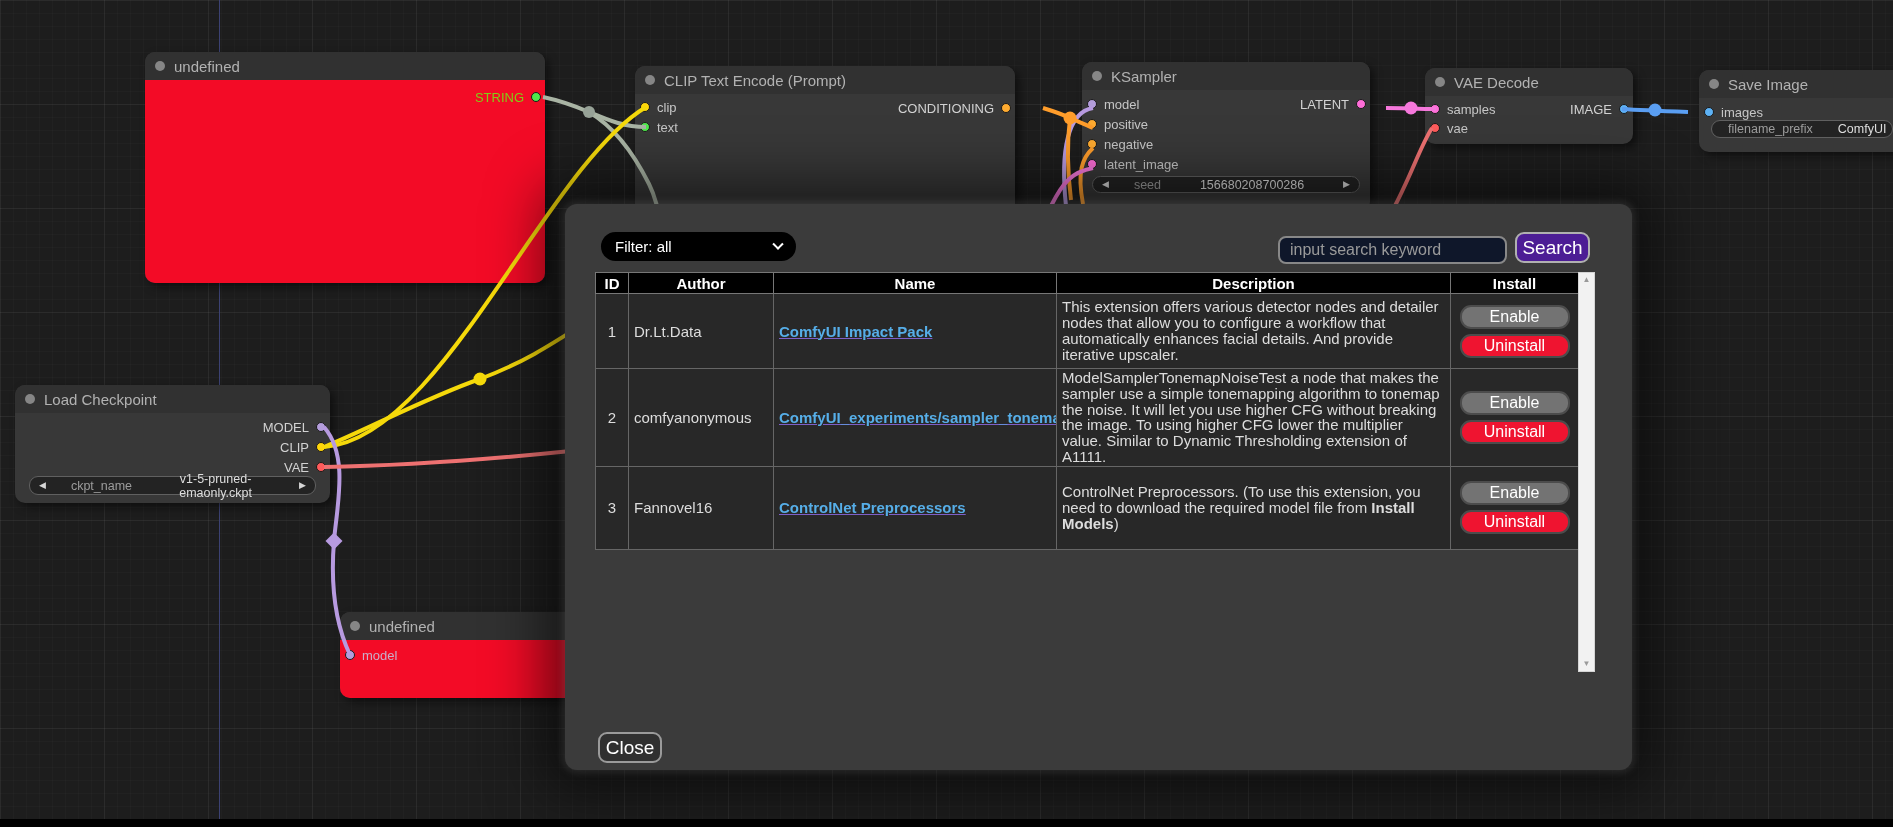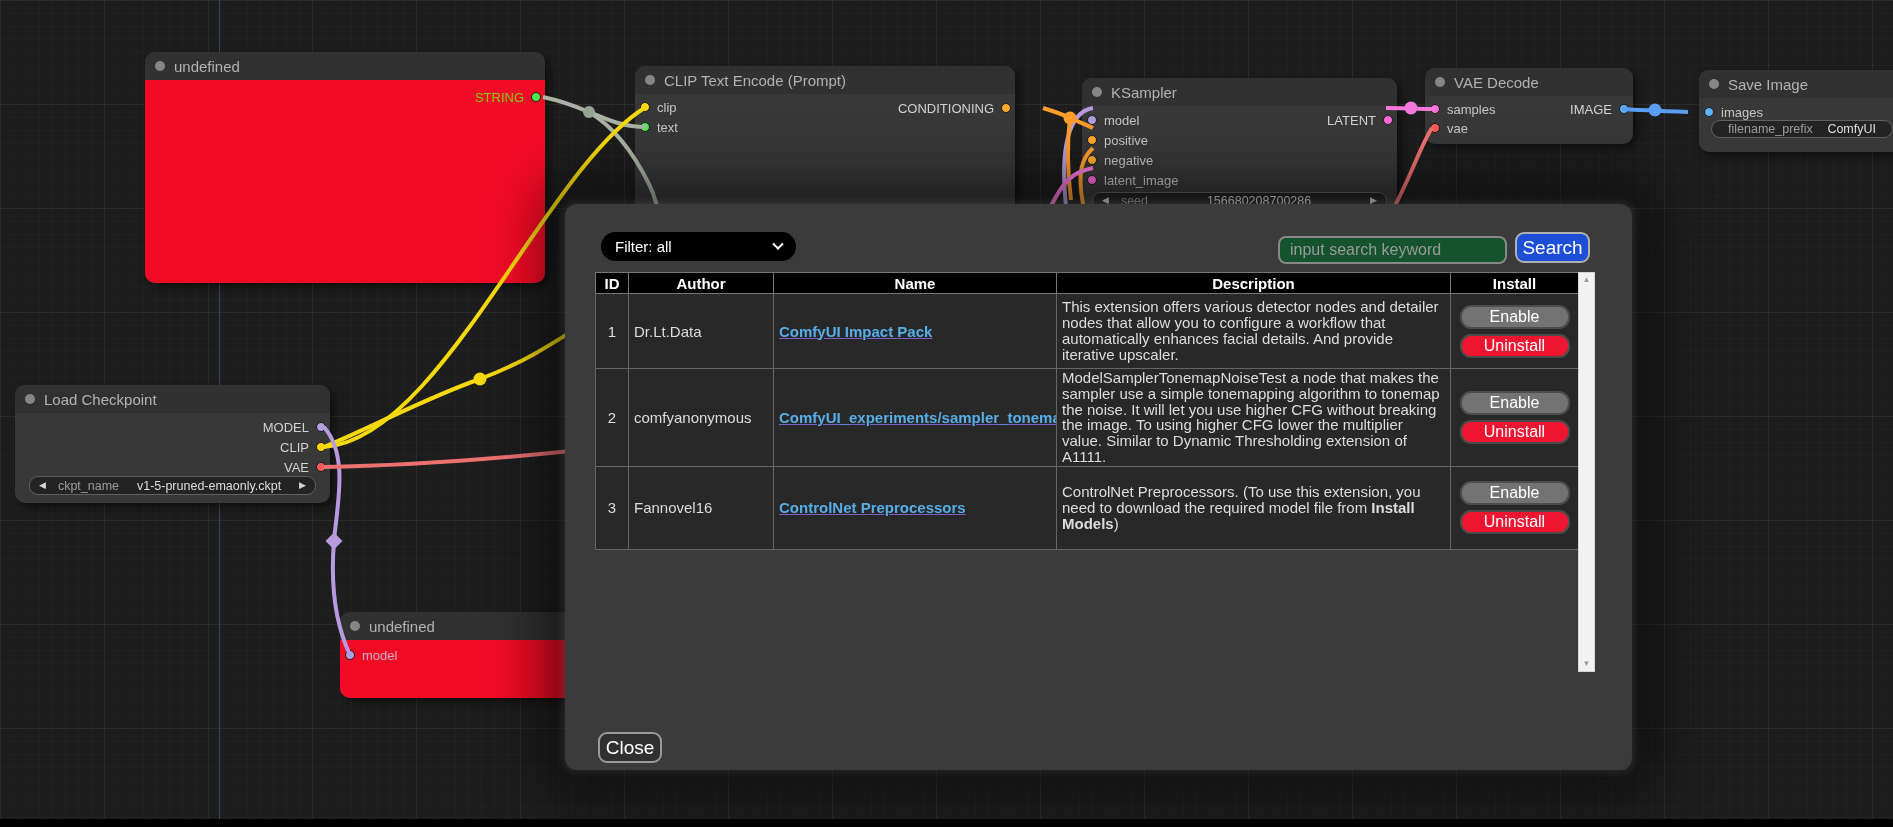--- a/index.html
+++ b/index.html
@@ -30,42 +30,42 @@
   .slot.out{color:#d2d2d2;}
   .dot{width:10px;height:10px;border-radius:50%;border:1px solid #1a1a1a;flex:none;}
   .dot.green{background:#4fe84b;}
   .dot.yellow{background:#ffd60a;}
   .dot.purple{background:#b39ddb;}
   .dot.orange{background:#ffab30;}
   .dot.pink{background:#ff6ed8;}
   .dot.red{background:#ff5b5b;}
   .dot.blue{background:#5db2f5;}
   .widget{position:absolute;background:#232323;border:1px solid #606060;border-radius:9px;
-        display:flex;align-items:center;font-size:12.5px;color:#9c9c9c;padding:0 9px;gap:12px;}
+        display:flex;align-items:center;font-size:12.5px;color:#9c9c9c;padding:0 9px;gap:25px;}
   .widget .arrow{color:#d6d6d6;font-size:9px;line-height:1;cursor:pointer;}
   .widget .wvalue{color:#dedede;flex:1;text-align:center;}
   .widget .wvalue.right{flex:none;margin-left:auto;text-align:right;}
 
   
   #wires{position:absolute;left:0;top:0;z-index:6;pointer-events:none;}
 
   
   .modal{position:absolute;left:565px;top:204px;width:1067px;height:566px;background:#3b3b3b;
         border-radius:12px;z-index:10;
         box-shadow:0 0 9px 2px rgba(220,220,220,.14), 0 0 55px 22px rgba(0,0,0,.55);}
   .filter-select{position:absolute;left:36px;top:28px;width:195px;height:29px;background:#000;
         border-radius:15px;color:#fff;font-size:15px;display:flex;align-items:center;
         padding:0 14px;cursor:pointer;}
   .chev{margin-left:auto;width:8px;height:8px;border-right:2px solid #fff;border-bottom:2px solid #fff;
         transform:rotate(45deg) translate(-2px,-2px);}
-  .search-input{position:absolute;left:713px;top:32px;width:229px;height:28px;background:#14532d;
+  .search-input{position:absolute;left:713px;top:32px;width:229px;height:28px;background:#0f172a;
         border:2px solid #888;border-radius:8px;color:#ddd;font-size:16px;padding:12px 10px;outline:none;
         font-family:"Liberation Sans",sans-serif;}
   .search-input::placeholder{color:#9a9a9a;}
-  .btn{background:#1d4ed8;border:2px solid #b0b0b0;border-radius:9px;color:#fff;
+  .btn{background:#4c1d95;border:2px solid #b0b0b0;border-radius:9px;color:#fff;
         display:flex;align-items:center;justify-content:center;cursor:pointer;
         font-family:"Liberation Sans",sans-serif;}
   .search-btn{position:absolute;left:950px;top:28px;width:75px;height:31px;font-size:19px;}
   .close-btn{position:absolute;left:33px;top:528px;width:64px;height:31px;font-size:19px;
         border-color:#9a9a9a;background:#303030;}
 
   .table-wrap{position:absolute;left:30px;top:68px;width:1000px;height:400px;}
   table.ext{border-collapse:collapse;table-layout:fixed;width:983px;}
   table.ext th{background:#000;color:#fff;font-size:15px;font-weight:bold;height:21px;
         border:1px solid #777;padding:0;}
@@ -148,21 +148,21 @@
     <div class="slot" style="left:5px;top:53px;">
       <span class="dot green"></span>
       <span>text</span>
     </div>
     <div class="slot out" style="right:4px;top:34px;">
       <span>CONDITIONING</span>
       <span class="dot orange"></span>
     </div>
   </div>
 
-  <div class="node" style="left:1082px;top:78px;width:315px;height:150px;">
+  <div class="node" style="left:1082px;top:62px;width:288px;height:150px;">
     <div class="node-header">
       <span class="hdot"></span>
       <span>KSampler</span>
     </div>
     <div class="slot" style="left:5px;top:34px;">
       <span class="dot purple"></span>
       <span>model</span>
     </div>
     <div class="slot" style="left:5px;top:54px;">
       <span class="dot orange"></span>

